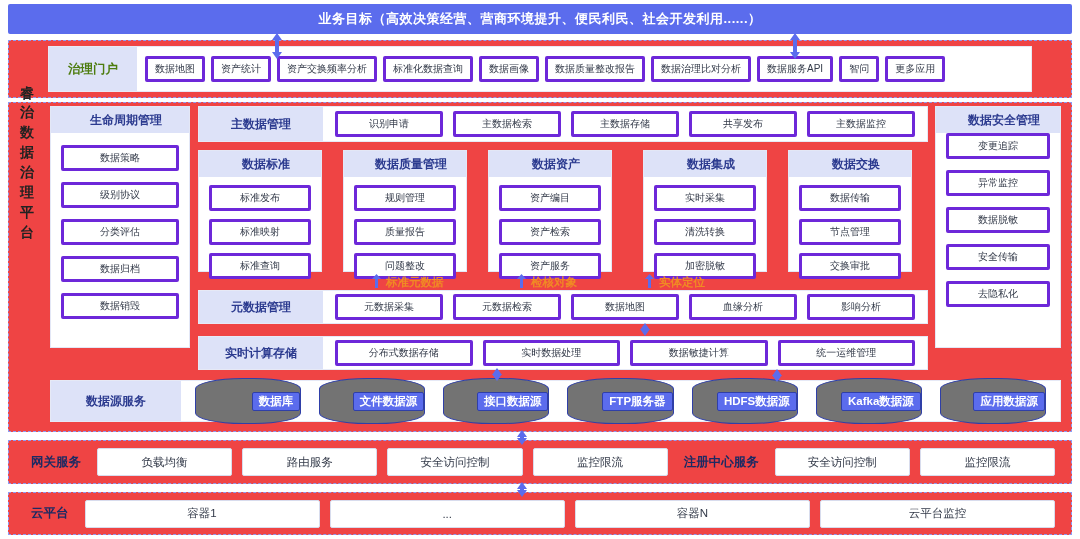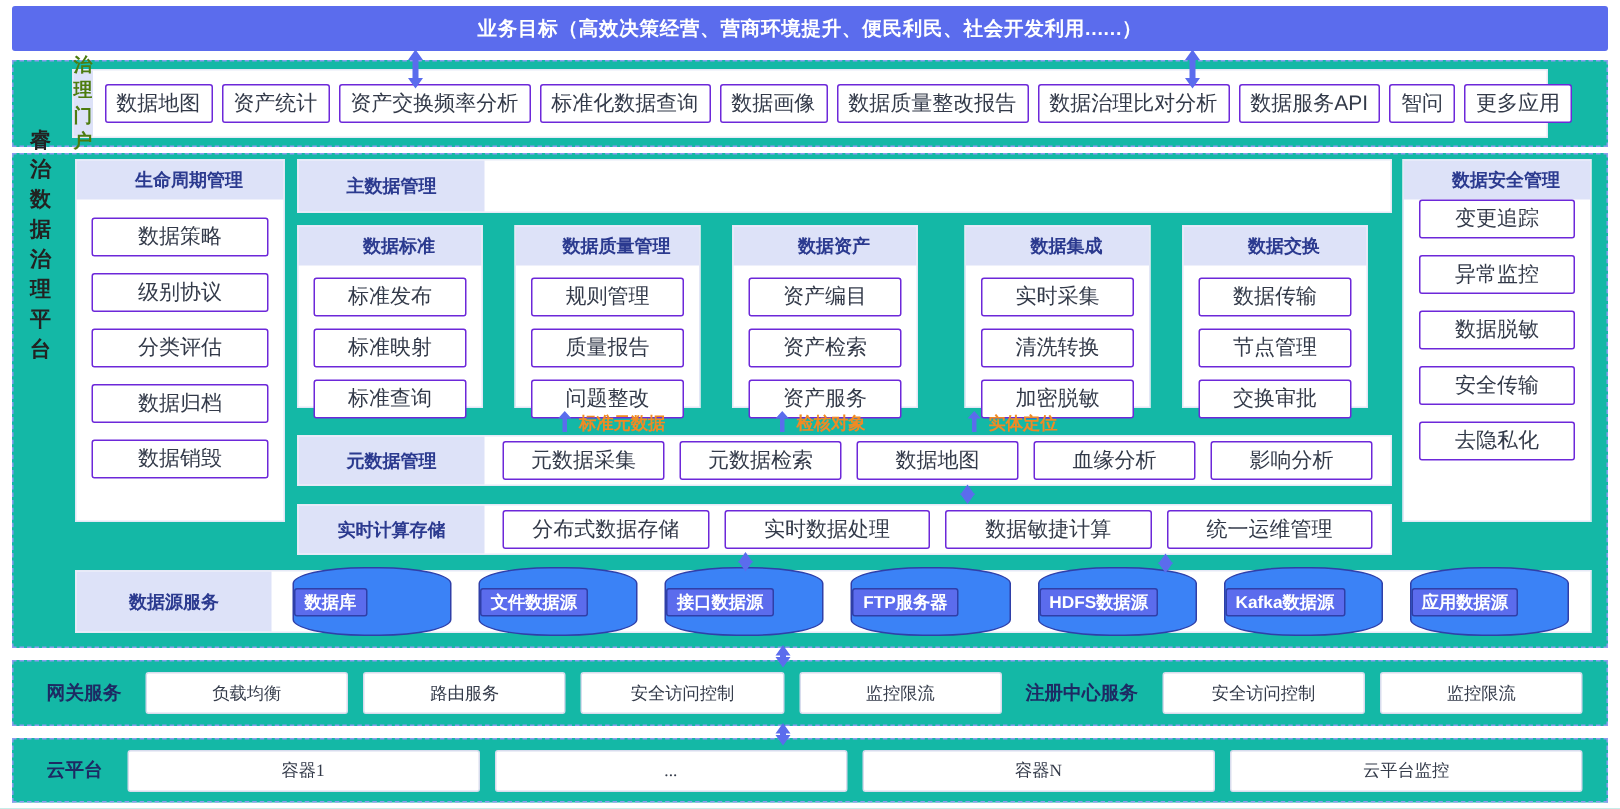--- a/index.html
+++ b/index.html
@@ -17,37 +17,36 @@
     background: #5b6ced; color: #fff;
     display: flex; align-items: center; justify-content: center;
     font-size: 13px; font-weight: 600; letter-spacing: .5px;
     border-radius: 2px;
   }
 
   
   .dashed-box {
     position: absolute;
     border: 1px dashed #8f9bf0;
-    background: #14b8a6;
-    font-family: Liberation Serif, serif;
+    background: #ef4444;
   }
 
   
   .row-label {
     background: #dde2f8;
     color: #2b3a8f;
     font-size: 12px; font-weight: 700;
     display: flex; align-items: center; justify-content: center;
     height: 100%;
   }
   .chip {
-    border: 1px solid #6d28d9;
+    border: 3px solid #6d28d9;
     background: #fff;
     color: #333a49;
-    font-size: 14px;
+    font-size: 10px;
     display: flex; align-items: center; justify-content: center;
     border-radius: 2px;
     white-space: nowrap;
   }
   .chip-plain {
     border: 1px solid #d8dced;
     background: #fff;
     color: #333a49;
     font-size: 11.5px;
     display: flex; align-items: center; justify-content: center;
@@ -96,24 +95,24 @@
   
   .annot {
     position: absolute; display: flex; align-items: center; gap: 5px;
     font-size: 11.5px; color: #f08a24; font-weight: 600; white-space: nowrap;
   }
   .arrow-icon { display: inline-block; }
 
   
   .cyl {
     position: relative; width: 96px; height: 46px;
-    background: #3b82f6;
+    background: #737373;
     border: 1px solid #2f3fa8;
     border-radius: 48px / 11px;
-    display: flex; align-items: center; justify-content: flex-start;
+    display: flex; align-items: center; justify-content: flex-end;
   }
   .cyl-label {
     color: #fff; font-size: 11.5px; font-weight: 700;
     border: 1px solid #2f3fa8;
     background: #5b6ced;
     padding: 1px 6px;
     border-radius: 2px;
     white-space: nowrap;
   }
 
@@ -186,20 +185,27 @@
       <div class="chip">变更追踪</div>
       <div class="chip">异常监控</div>
       <div class="chip">数据脱敏</div>
       <div class="chip">安全传输</div>
       <div class="chip">去隐私化</div>
     </div>
   </div>
 
   <div class="band" style="left:198px; top:106px; width:730px; height:36px;">
     <div class="band-title row-label">主数据管理</div>
+    <div class="band-items">
+      <div class="chip">识别申请</div>
+      <div class="chip">主数据检索</div>
+      <div class="chip">主数据存储</div>
+      <div class="chip">共享发布</div>
+      <div class="chip">主数据监控</div>
+    </div>
   </div>
 
   <div class="card" style="left:198px; top:150px; width:124px; height:122px;">
     <div class="card-head">数据标准</div>
     <div class="card-body">
       <div class="chip">标准发布</div>
       <div class="chip">标准映射</div>
       <div class="chip">标准查询</div>
     </div>
   </div>

